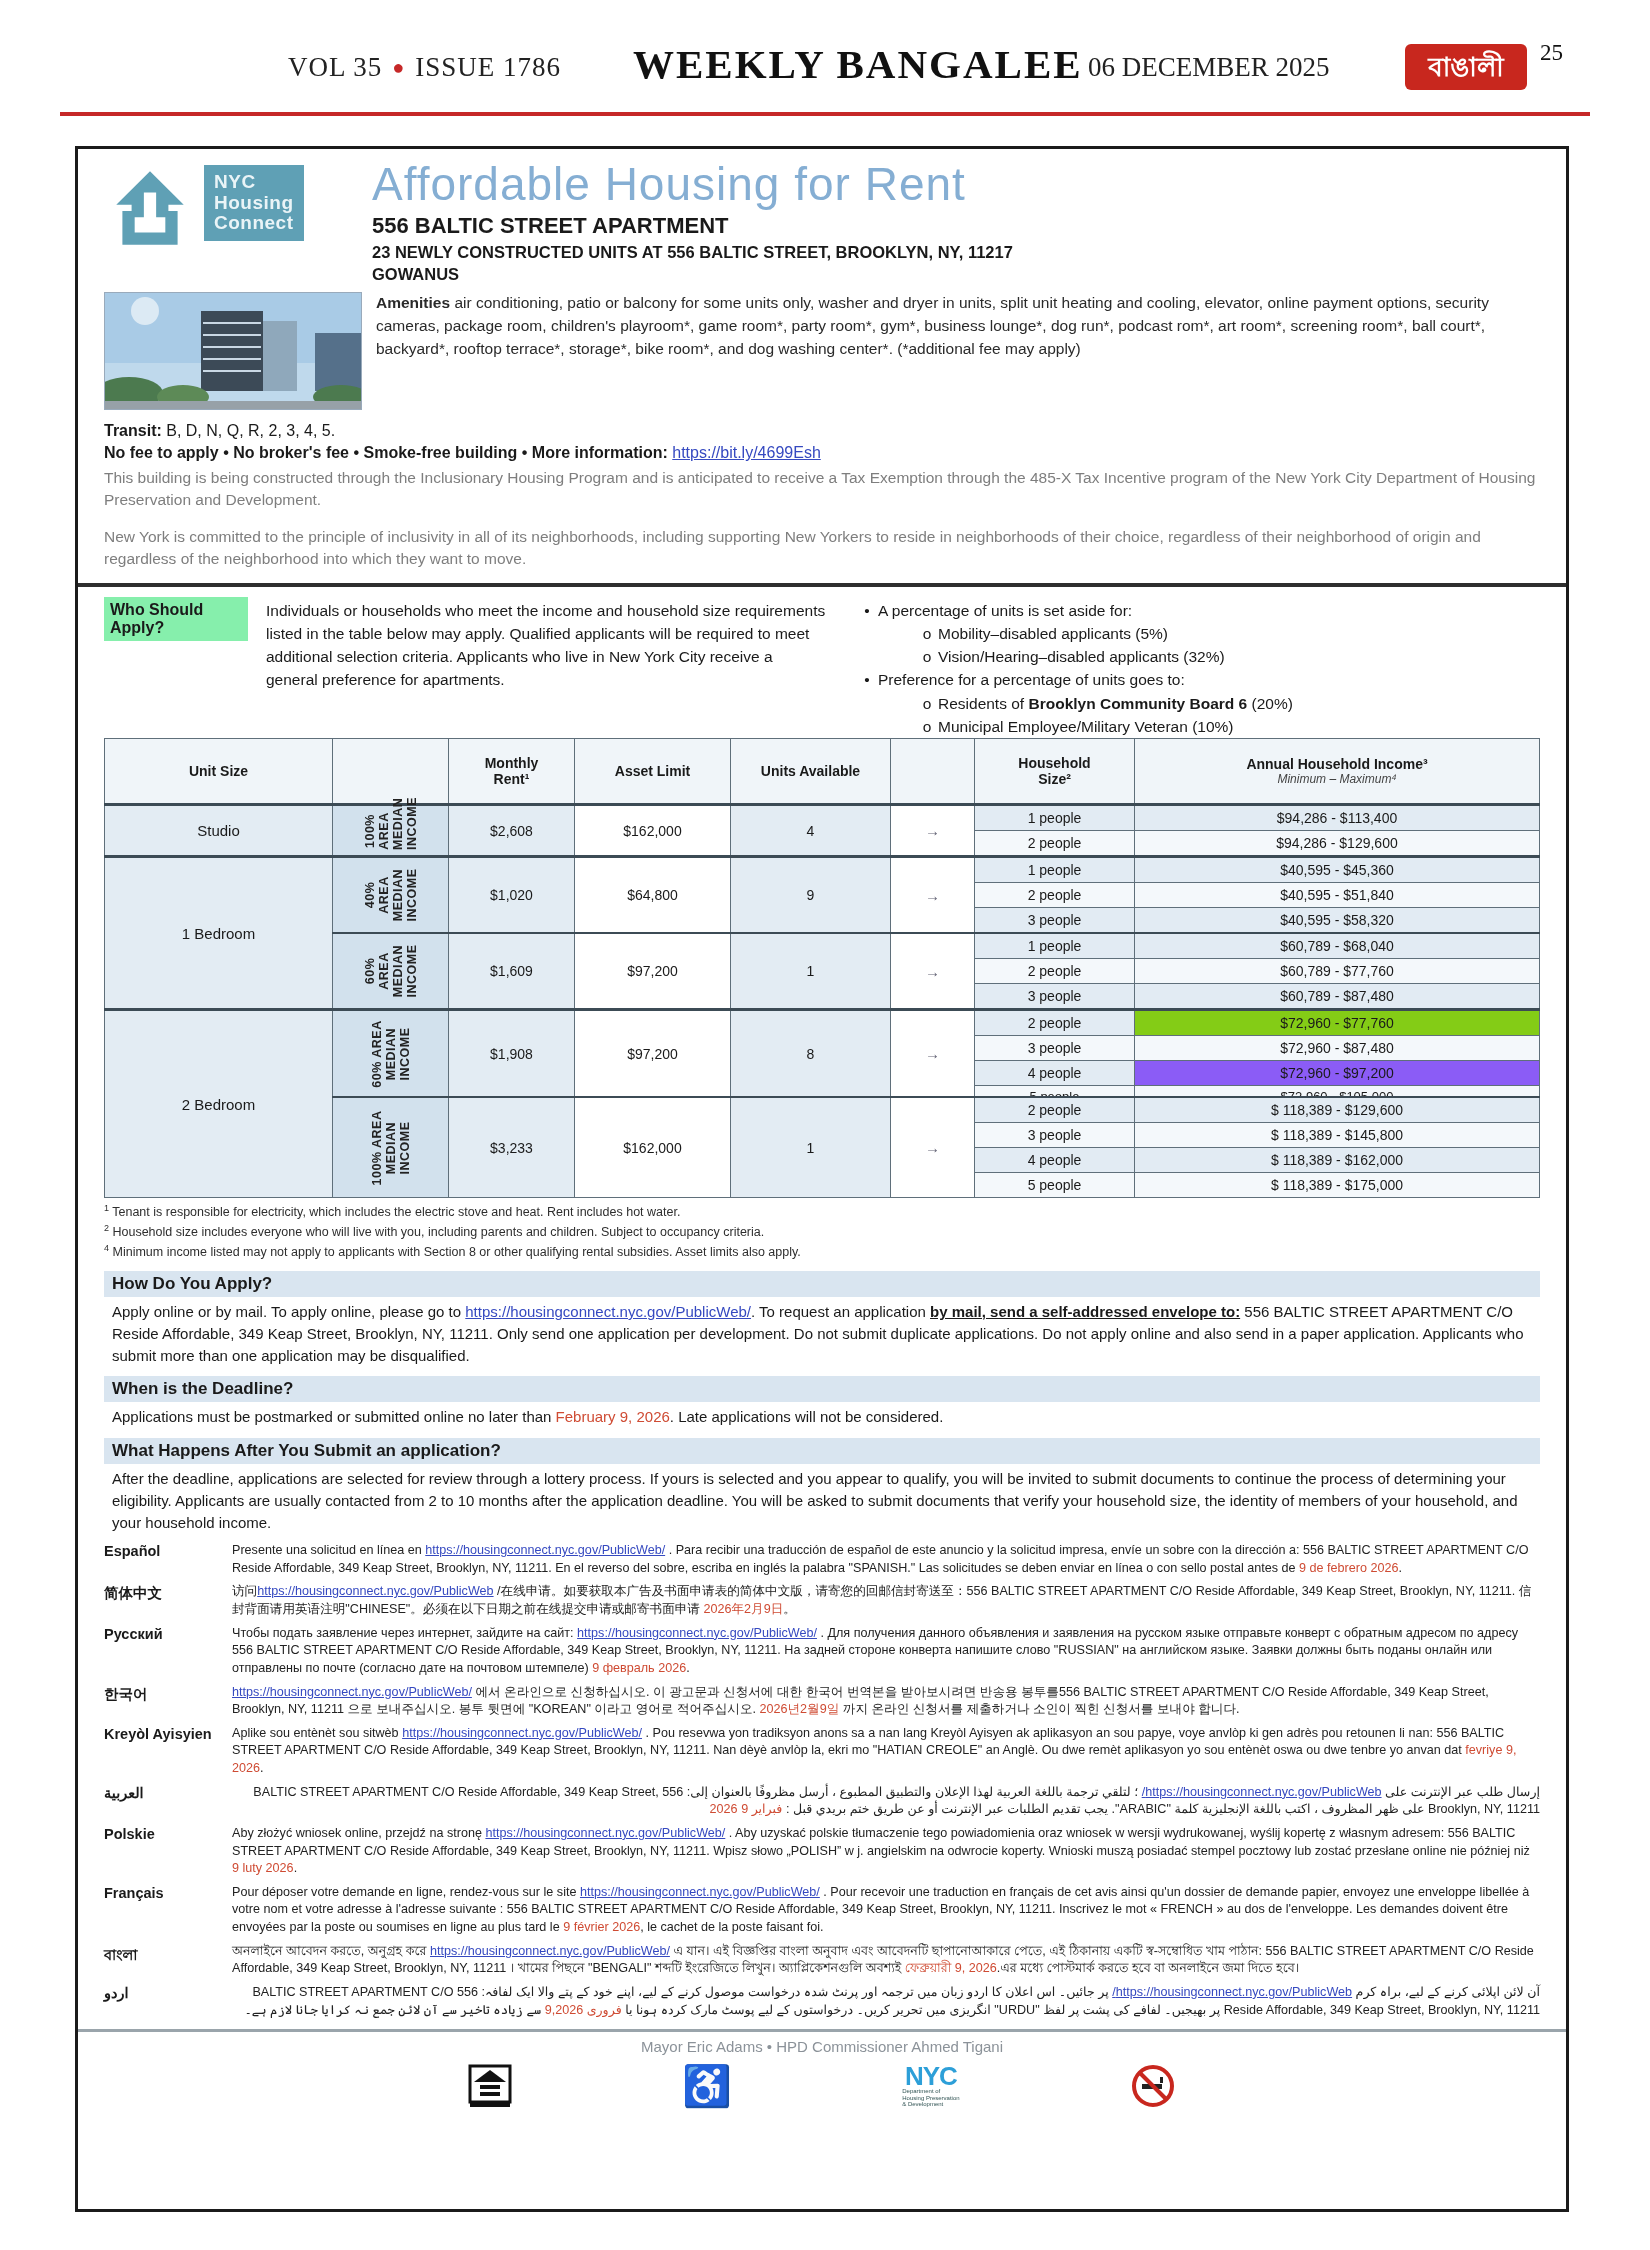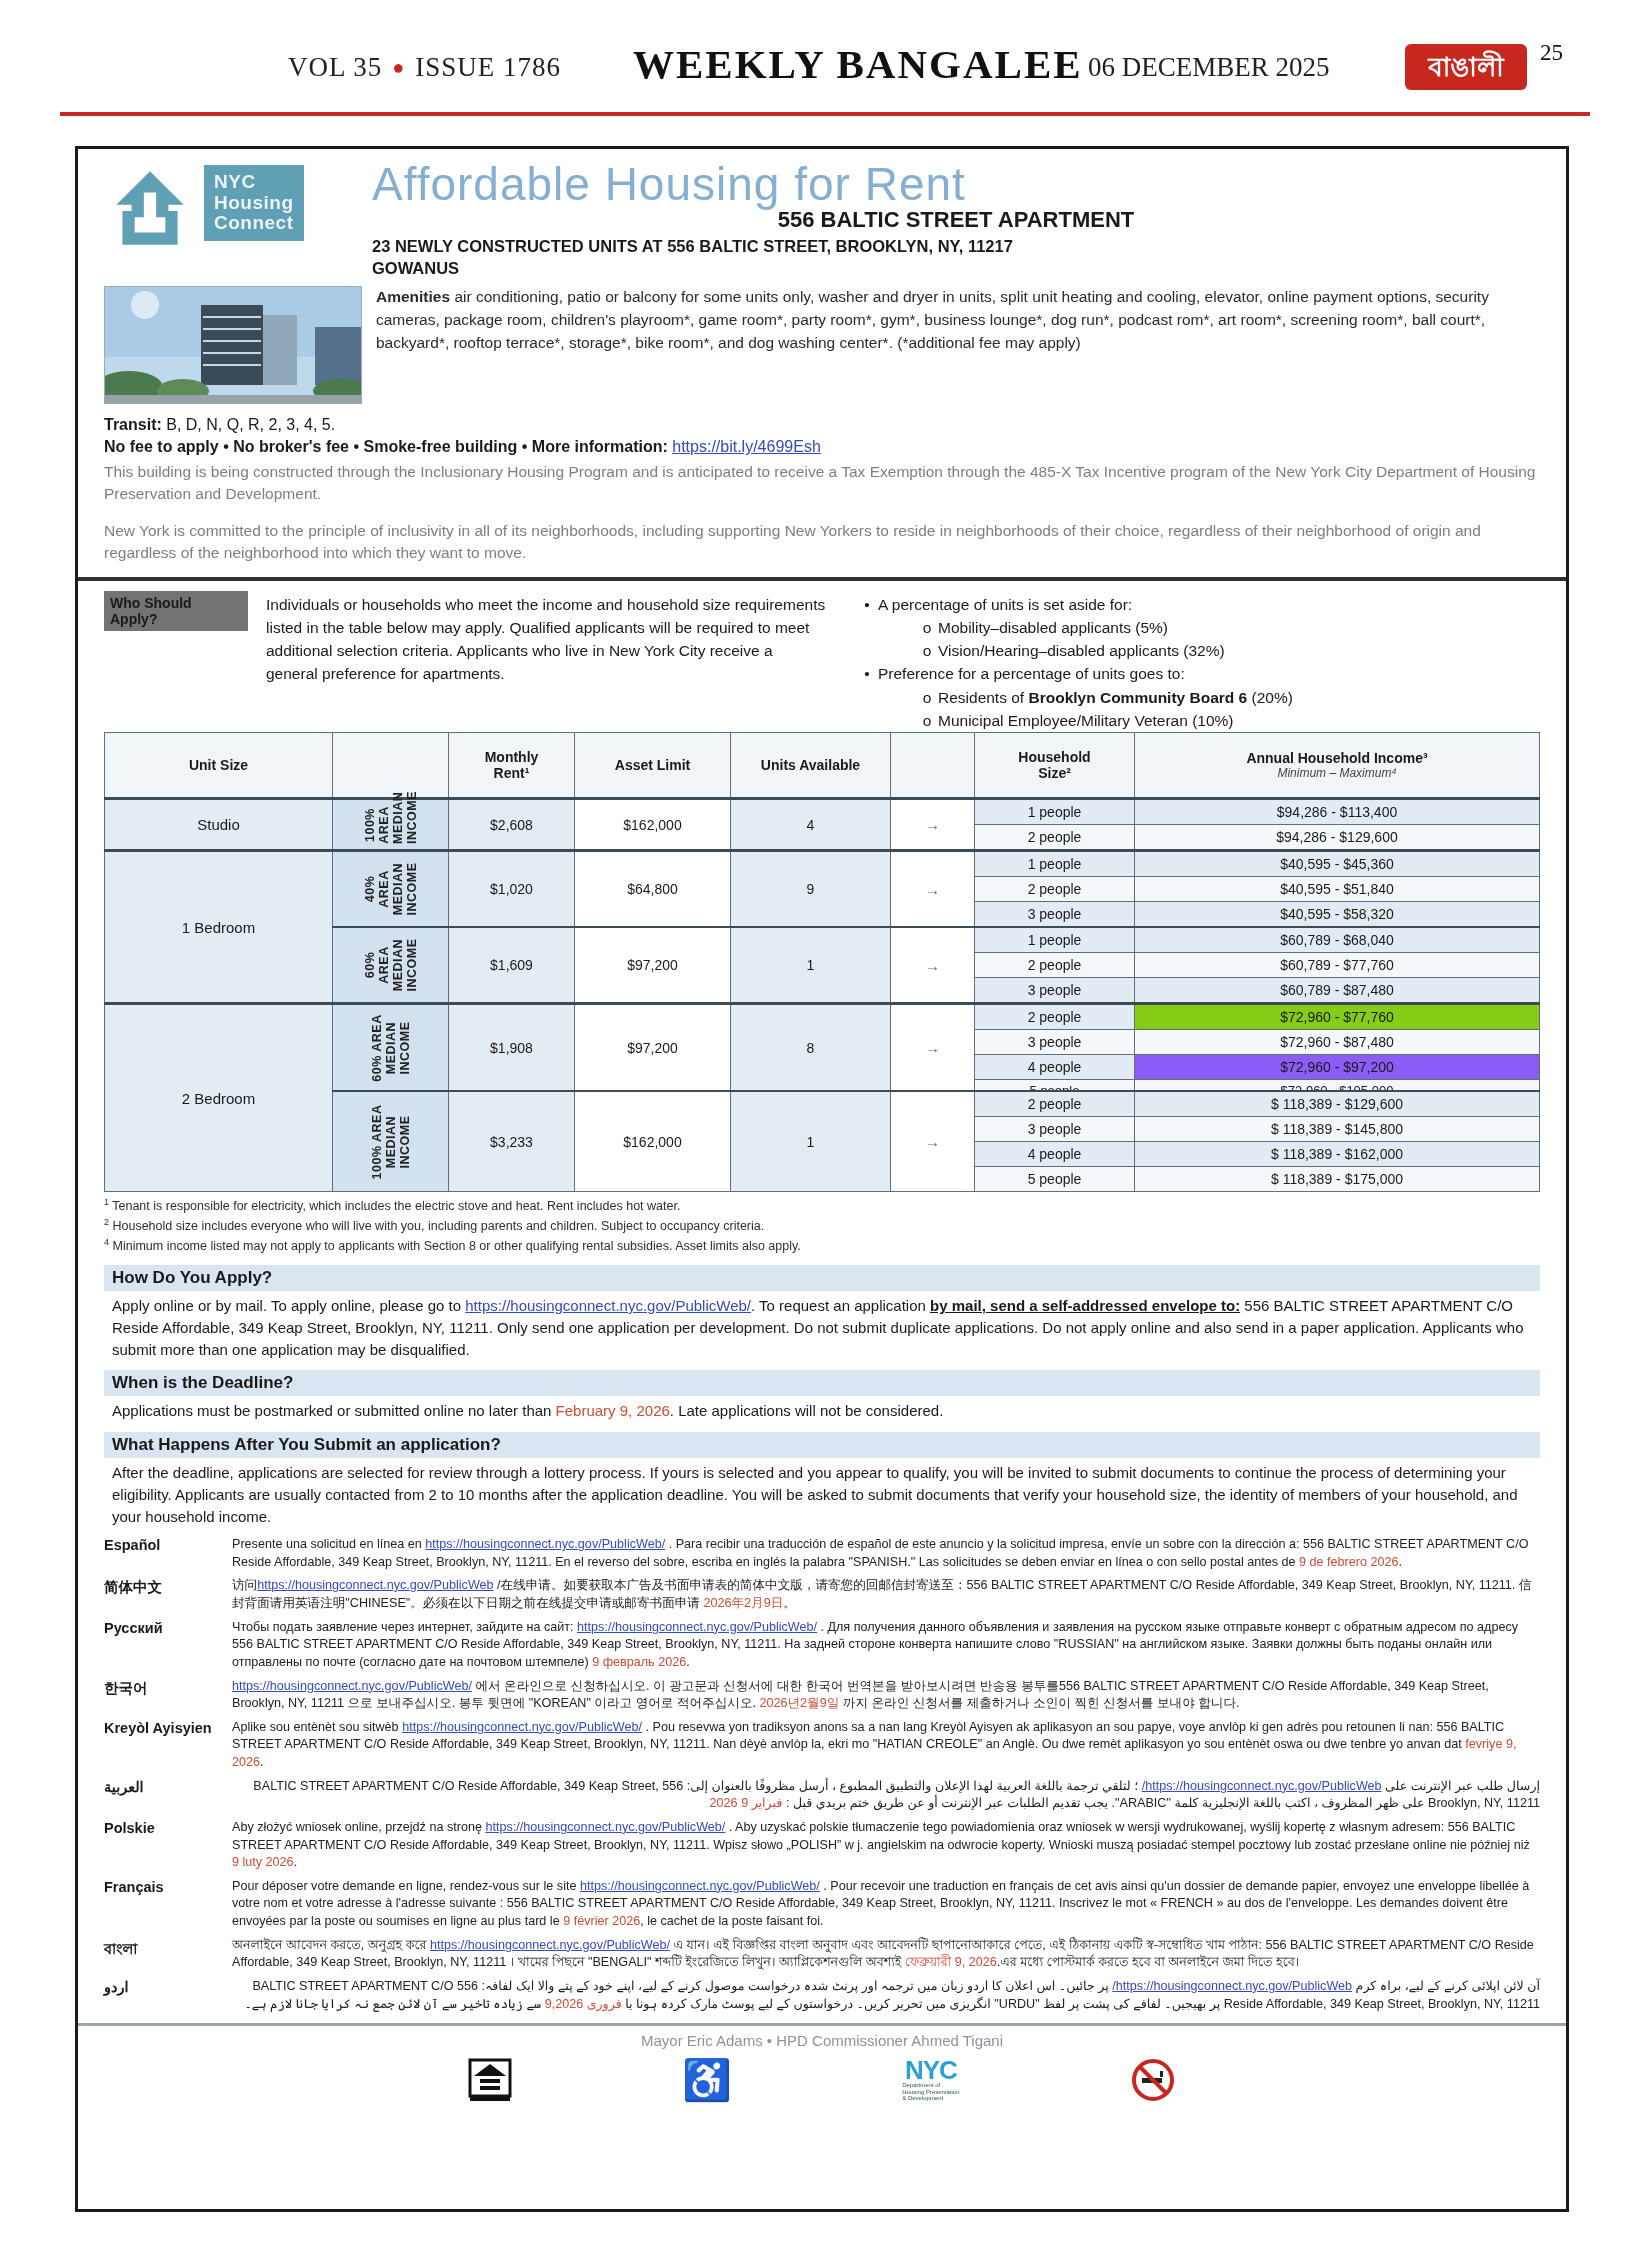--- a/index.html
+++ b/index.html
@@ -19,37 +19,37 @@
   .np-rule{position:absolute;left:60px;top:112px;width:1530px;height:4px;background:#c62828;}
   
   .ad{position:absolute;left:75px;top:146px;width:1494px;height:2066px;border:3px solid #1b1b1b;background:#fff;
       padding:10px 26px 0 26px;box-sizing:border-box;}
   
   .ad-top{display:flex;}
   .hc-logo{width:268px;flex:0 0 268px;display:flex;align-items:flex-start;gap:8px;padding-top:6px;}
   .hc-box{background:#5fa0b5;color:#eaf4f7;font-weight:bold;font-size:19px;line-height:1.08;padding:7px 10px;letter-spacing:.5px;}
   .ad-titleblock{flex:1;}
   .ad-title{color:#85aed3;font-size:46px;letter-spacing:1px;font-weight:normal;line-height:1.0;margin-top:2px;}
-  .ad-prop{font-weight:bold;font-size:22px;text-align:center;}
+  .ad-prop{font-weight:bold;font-size:22px;margin-top:6px;}
   .ad-sub{font-weight:bold;font-size:16.5px;margin-top:4px;}
   .ad-hood{font-weight:bold;font-size:16.5px;margin-top:3px;}
   
   .ad-mid{display:flex;margin-top:8px;}
   .photo{width:256px;flex:0 0 256px;height:116px;border:1px solid #9ab;overflow:hidden;}
   .amen{flex:1;padding-left:14px;font-size:15.5px;line-height:1.48;color:#2a2a2a;}
   
   .line{font-size:16px;line-height:1.4;}
   .gray{color:#7e7e7e;}
   .transit-wrap{margin-top:10px;}
   .note1{margin-top:2px;font-size:15.5px;line-height:1.45;}
   .note2{margin-top:14px;font-size:15.5px;line-height:1.45;}
   .divider{border-top:4px solid #2e2e2e;margin:12px -26px 0 -26px;}
   
   .wsa{display:flex;margin-top:10px;}
-  .wsa-label{flex:0 0 132px;font-weight:bold;font-size:14px;background:#737373;padding:4px 6px;height:fit-content;}
+  .wsa-label{flex:0 0 132px;font-weight:bold;font-size:16px;background:#86efac;padding:4px 6px;height:fit-content;}
   .wsa-text{flex:0 0 560px;font-size:15.5px;line-height:1.5;padding:2px 30px 0 18px;}
   .wsa-bullets{flex:1;font-size:15.5px;line-height:1.5;padding-top:2px;}
   .bullet{display:flex;}
   .bullet .marker{width:22px;text-align:center;flex:0 0 22px;}
   .bullet.l2{padding-left:60px;}
   
   .tbl-title{text-align:center;font-weight:bold;font-size:21px;margin:10px 0 6px 0;letter-spacing:.5px;}
   table.units{border-collapse:collapse;width:100%;table-layout:fixed;font-size:14px;}
   table.units th,table.units td{border:1px solid #5f6f7a;}
   table.units th{font-weight:bold;background:#f0f5f9;white-space:pre-line;font-size:14px;padding:6px 2px;height:52px;}

